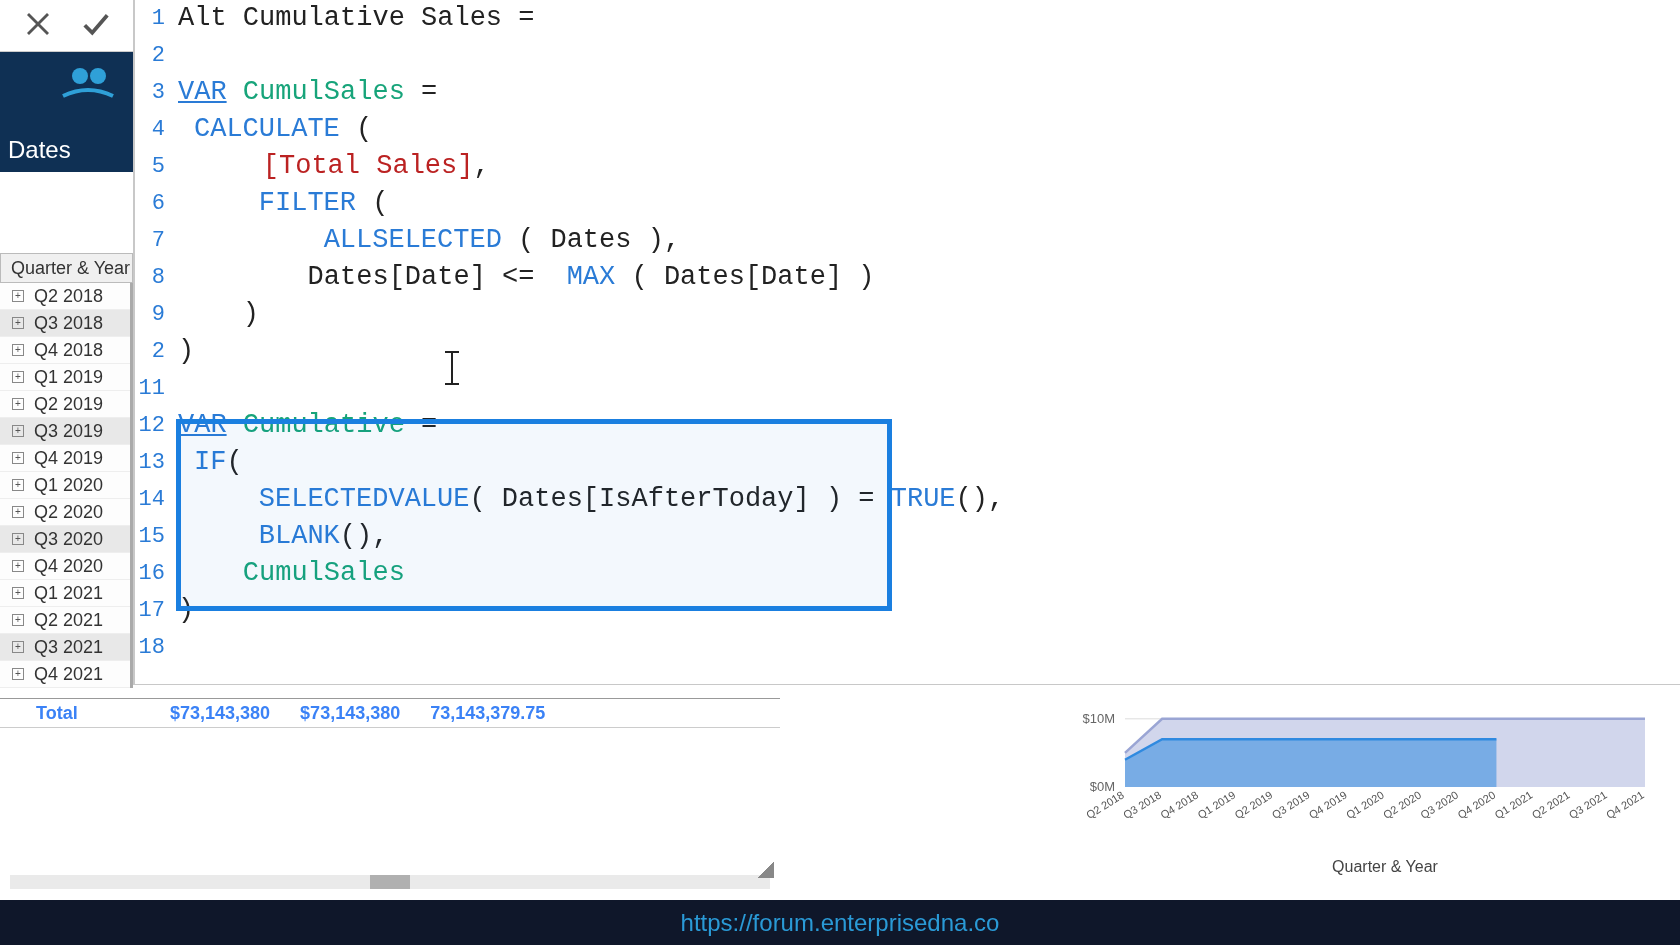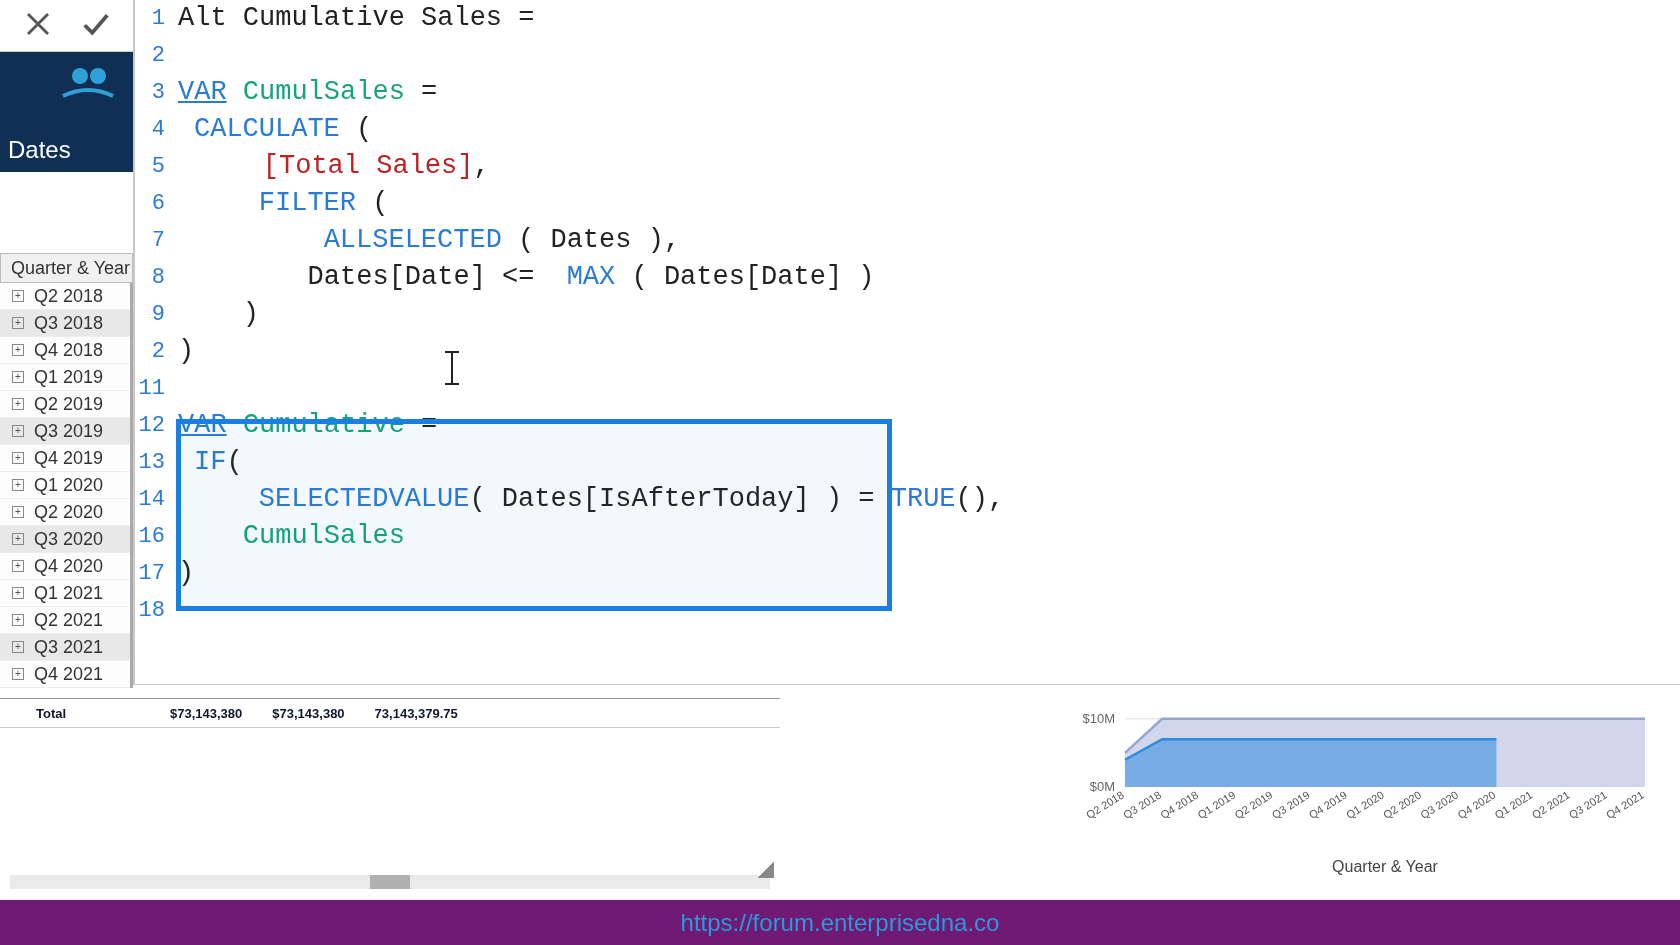--- a/index.html
+++ b/index.html
@@ -79,23 +79,23 @@
   line-height: 10px;
   text-align: center;
   color: #555;
 }
 .total-row {
   position: absolute;
   left: 0; top: 698px;
   width: 780px; height: 30px;
   display: flex;
   align-items: center;
-  font-size: 13px;
+  font-size: 18px;
   font-weight: bold;
-  color: #0f172a;
+  color: #3b82f6;
   border-top: 1px solid #999;
   border-bottom: 1px solid #ccc;
 }
 .total-row span { padding-left: 30px; }
 .total-row .lbl { width: 140px; padding-left: 36px; }
 .editor {
   position: absolute;
   left: 133px; top: 0;
   width: 1547px;
   height: 685px;
@@ -145,21 +145,21 @@
 .text-cursor span { display:block; width:2px; height:34px; background:#222; }
 .chart {
   position: absolute;
   left: 1065px; top: 707px;
   width: 600px; height: 180px;
 }
 .footer {
   position: absolute;
   left: 0; bottom: 0;
   width: 100%; height: 45px;
-  background: #701a75;
+  background: #0f172a;
   display: flex;
   align-items: center;
   justify-content: center;
 }
 .footer a { color: #2a9ad6; font-size: 24px; text-decoration: none; }
 .scroll-track {
   position: absolute;
   left: 10px; top: 875px;
   width: 760px; height: 14px;
   background: #eaeaea;
@@ -326,20 +326,24 @@
       <span class="line-no">12</span>
       <span class="code"><span class="kw">VAR</span><span> </span><span class="var-ref">Cumulative</span><span> =</span></span>
     </div>
     <div class="code-line">
       <span class="line-no">13</span>
       <span class="code"><span class="fn">IF</span><span>(</span></span>
     </div>
     <div class="code-line">
       <span class="line-no">14</span>
       <span class="code"><span>    </span><span class="fn">SELECTEDVALUE</span><span>( Dates[IsAfterToday] ) = </span><span class="lit">TRUE</span><span>(),</span></span>
+    </div>
+    <div class="code-line">
+      <span class="line-no">15</span>
+      <span class="code"><span>    </span><span class="fn">BLANK</span><span>(),</span></span>
     </div>
     <div class="code-line">
       <span class="line-no">16</span>
       <span class="code"><span>    </span><span class="var-ref">CumulSales</span></span>
     </div>
     <div class="code-line">
       <span class="line-no">17</span>
       <span class="code"><span>)</span></span>
     </div>
     <div class="code-line">

